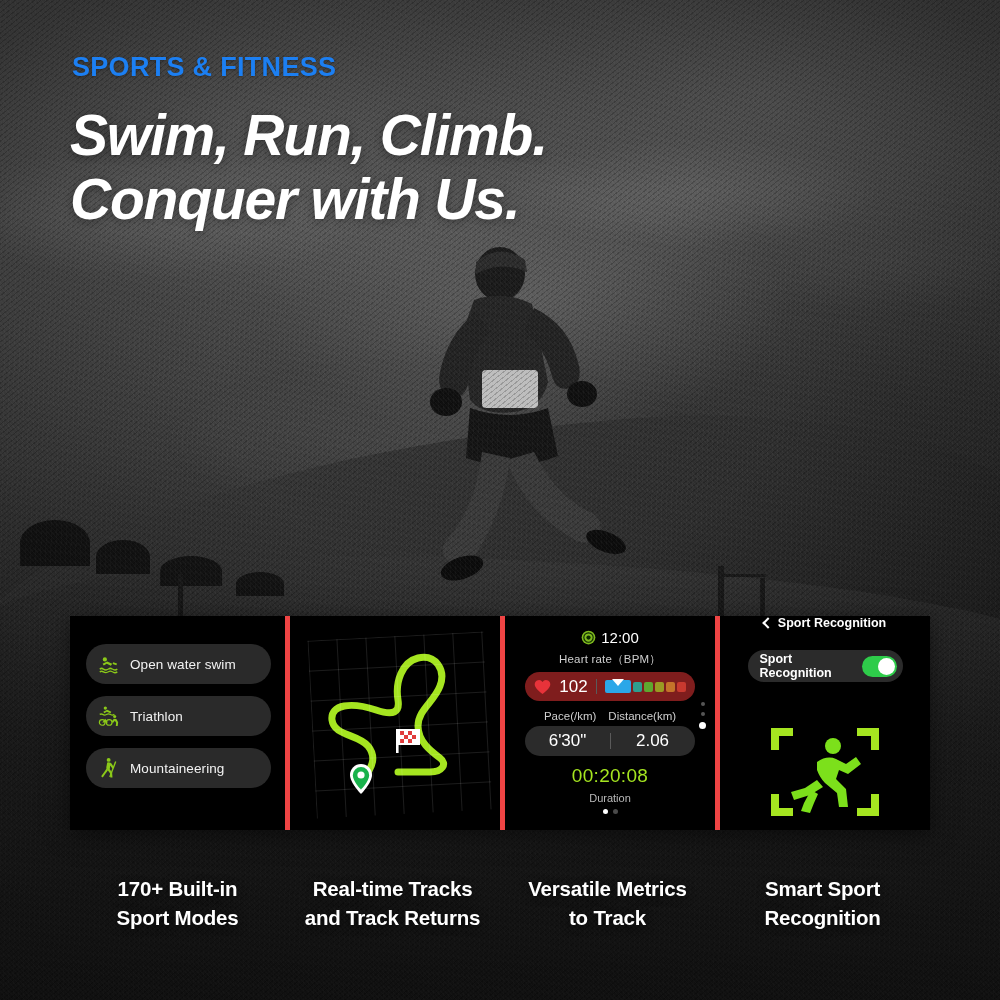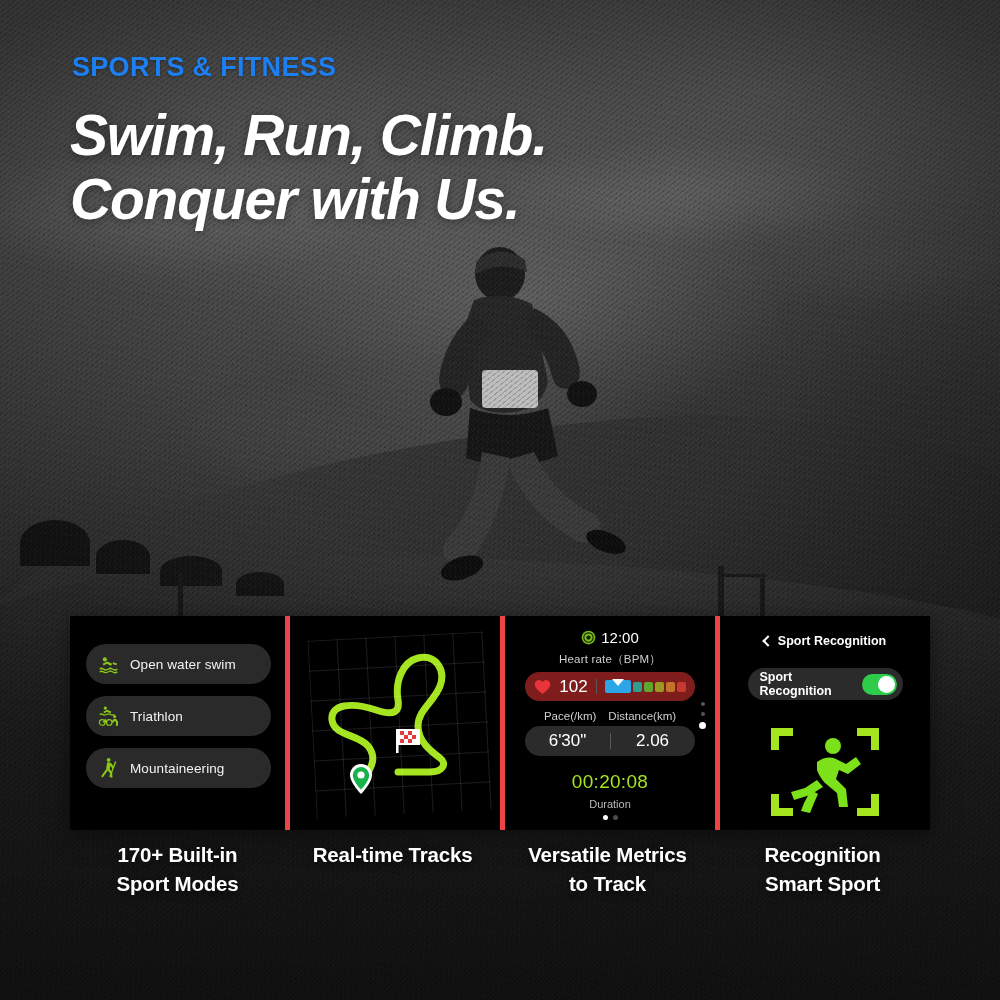--- a/index.html
+++ b/index.html
@@ -124,44 +124,44 @@
     content:""; position:absolute; left:50%; top:-1px; transform:translateX(-50%);
     border-left:6px solid transparent; border-right:6px solid transparent; border-top:7px solid #fff;
   }
   .pd-labels { display:flex; justify-content:center; gap:12px; margin-top:9px; color:#cfcfcf; font-size:11.5px; }
   .pd-pill {
     margin:4px auto 0; width:170px; height:30px; border-radius:15px; background:#2b2b2b;
     display:flex; align-items:center; justify-content:center;
   }
   .pd-cell { width:84px; color:#fff; font-size:17px; }
   .pd-div { width:1px; height:16px; background:#5a5a5a; }
-  .dur-val { margin-top:15px; color:#A5E520; font-size:19px; letter-spacing:.3px; }
+  .dur-val { margin-top:9px; color:#A5E520; font-size:19px; letter-spacing:.3px; }
   .dur-lab { color:#b9b9b9; font-size:11px; margin-top:5px; }
   .dots { display:flex; justify-content:center; gap:5px; margin-top:5px; }
   .dot { width:5px; height:5px; border-radius:50%; background:#4a4a4a; }
   .dot.on { background:#ffffff; }
   .scrolldots { position:absolute; right:9px; top:86px; display:flex; flex-direction:column; gap:6px; align-items:center; }
   .sd { width:4px; height:4px; border-radius:50%; background:#555; }
   .sd.on { width:7px; height:7px; background:#fff; }
 
   
-  .w4 { position:absolute; inset:0; padding-top:18px; }
+  .w4 { position:absolute; inset:0; }
   .w4-head { display:flex; align-items:center; justify-content:center; gap:6px; color:#fff; font-size:12.5px; font-weight:bold; }
   .chev { width:8px; height:8px; border-left:2px solid #fff; border-bottom:2px solid #fff; transform:rotate(45deg); display:block; }
   .sr-pill {
     margin:20px auto 0; width:155px; height:32px; border-radius:16px; background:#2b2b2b;
     display:flex; align-items:center; justify-content:space-between; padding:0 6px 0 12px;
   }
   .sr-label { color:#fff; font-size:12.5px; font-weight:bold; }
   .toggle { width:36px; height:21px; border-radius:11px; background:#2ECC4A; position:relative; }
   .toggle:after{ content:""; position:absolute; right:2px; top:2px; width:17px; height:17px; border-radius:50%; background:#fff; }
   .bracket-wrap { position:absolute; left:50%; top:112px; transform:translateX(-50%); width:108px; height:88px; }
 
   
-  #captions { position:absolute; left:70px; top:840px; width:860px; display:flex; }
+  #captions { position:absolute; left:70px; top:874px; width:860px; display:flex; }
   .caption {
     width:215px; text-align:center; color:#fff;
     font-size:20.5px; font-weight:bold; line-height:1.42; letter-spacing:-.2px;
     text-shadow:0 2px 8px rgba(0,0,0,.55);
   }
 </style>
 </head>
 <body>
 
 <div id="bg">
@@ -385,22 +385,23 @@
 
 </div>
 
 <div id="captions">
   <div class="caption">
     <div>170+ Built-in</div>
     <div>Sport Modes</div>
   </div>
   <div class="caption">
     <div>Real-time Tracks</div>
+    <div>and Track Returns</div>
   </div>
   <div class="caption">
     <div>Versatile Metrics</div>
     <div>to Track</div>
   </div>
   <div class="caption">
+    <div>Smart Sport</div>
     <div>Recognition</div>
-    <div>Smart Sport</div>
   </div>
 </div>
 
 </body></html>

